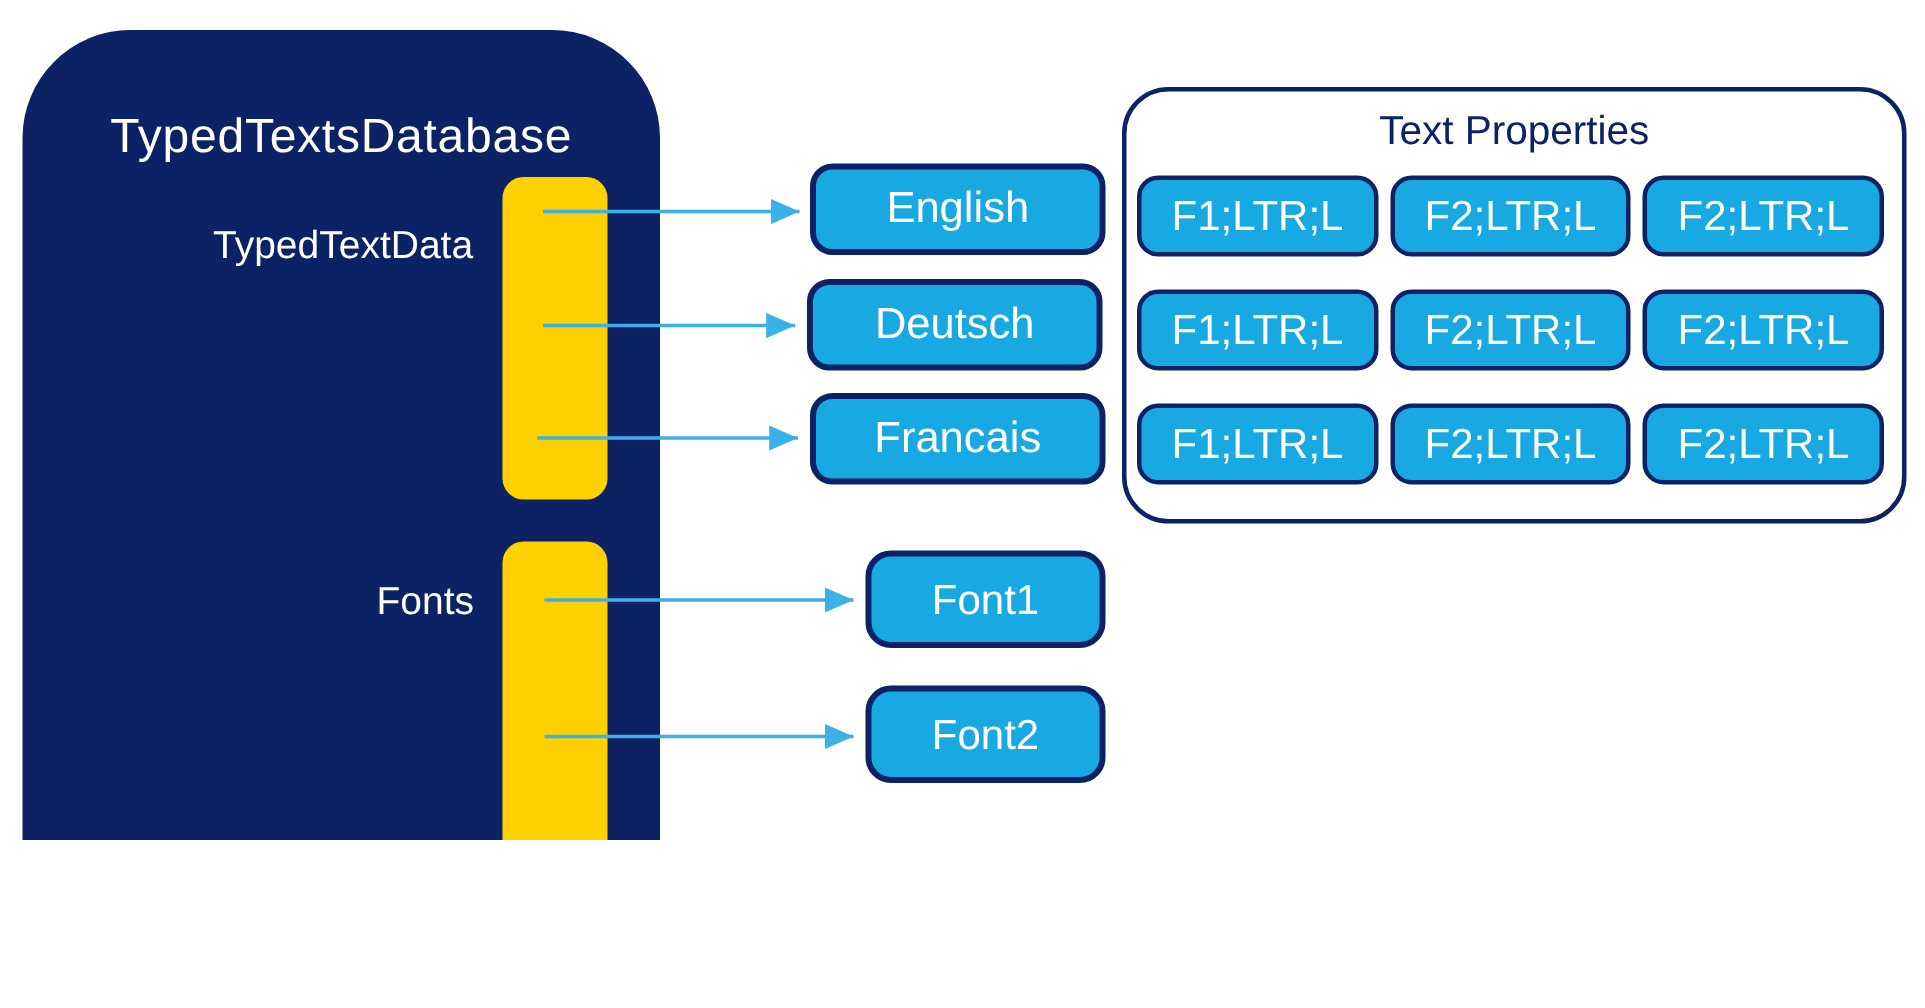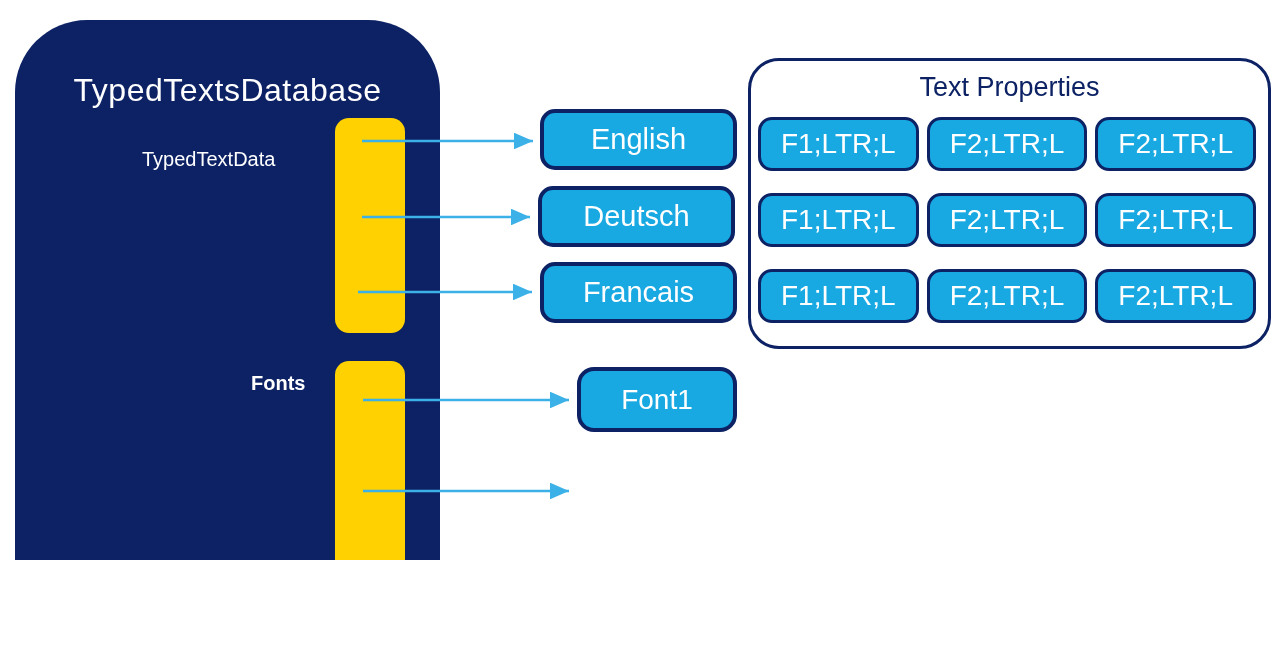--- a/index.html
+++ b/index.html
@@ -33,25 +33,25 @@
     left: 0; top: 52px;
     width: 100%;
     text-align: center;
     color: var(--white, #fff);
     font-size: 32px;
     letter-spacing: 0.5px;
   }
   .section-label {
     position: absolute;
     color: var(--white, #fff);
-    font-size: 20px;
+    font-size: 26px;
     white-space: nowrap;
   }
   .label-typedtextdata { left: 127px; top: 128px; }
-  .label-fonts          { left: 236px; top: 352px; font-weight: bold; }
+  .label-fonts          { left: 236px; top: 365px; }
 
   
   .slot {
     position: absolute;
     left: 335px;
     width: 70px;
     background: var(--yellow, #FFD100);
     border-radius: 14px;
   }
   .slot-typedtextdata { top: 118px; height: 215px; }
@@ -156,20 +156,23 @@
   <div class="node lang-node node-deutsch">
     <span>Deutsch</span>
   </div>
   <div class="node lang-node node-francais">
     <span>Francais</span>
   </div>
 
   <div class="node font-node node-font1">
     <span>Font1</span>
   </div>
+  <div class="node font-node node-font2">
+    <span>Font2</span>
+  </div>
 
   <div class="panel">
     <div class="panel-title">Text Properties</div>
     <div class="panel-grid">
       <div class="cell">F1;LTR;L</div>
       <div class="cell">F2;LTR;L</div>
       <div class="cell">F2;LTR;L</div>
       <div class="cell">F1;LTR;L</div>
       <div class="cell">F2;LTR;L</div>
       <div class="cell">F2;LTR;L</div>

